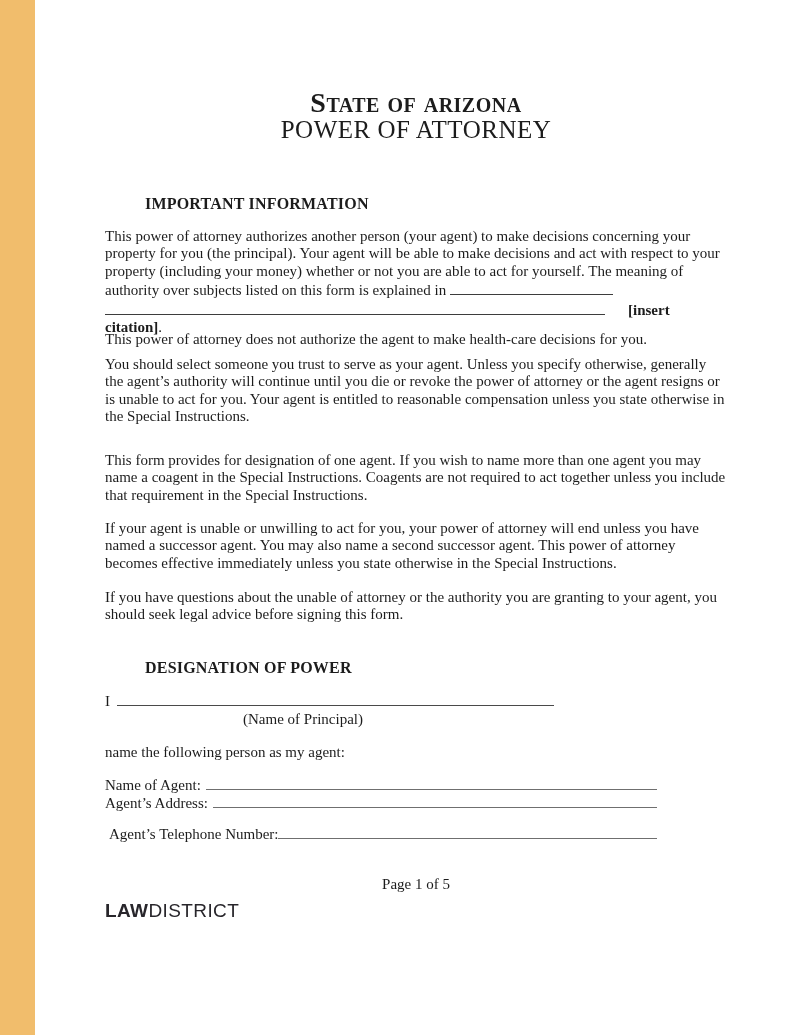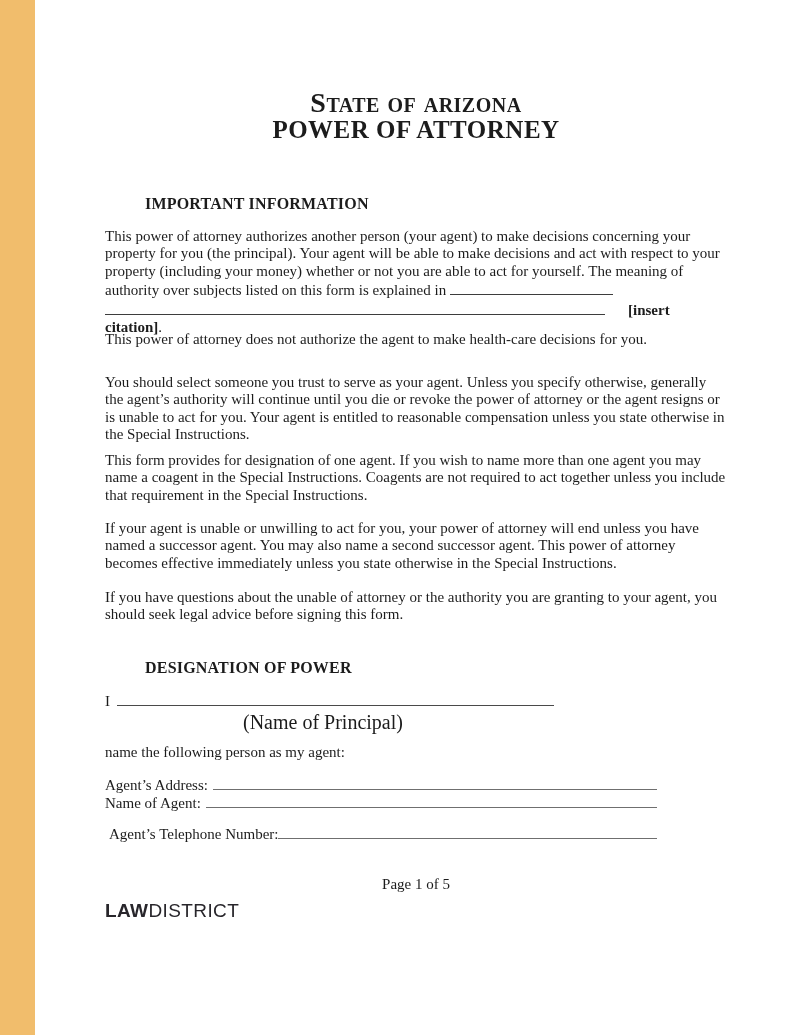--- a/index.html
+++ b/index.html
@@ -19,21 +19,21 @@
   .abs { position: absolute; left: 105px; width: 622px; }
 
   .titles { top: 90px; text-align: center; }
   .doc-subtitle {
     font-variant: small-caps;
     font-weight: bold;
     font-size: 28px; line-height: 26px;
     letter-spacing: 0.5px;
   }
   .doc-title {
-    font-weight: bold;
+    font-weight: normal;
     font-size: 25px; line-height: 28px;
     letter-spacing: 0.5px;
   }
 
   .sec-heading {
     font-weight: bold;
     font-size: 16px; line-height: 18px;
     letter-spacing: 0.2px;
     margin-left: 40px;
   }
@@ -46,21 +46,21 @@
   .uline {
     display: inline-block;
     height: 14px;
     border-bottom: 1px solid #3d3d3d;
     vertical-align: baseline;
   }
   .u-cit1 { width: 163px; margin-left: 4px; }
   .u-cit2 { width: 500px; margin-right: 6px; }
   .u-principal { width: 437px; margin-left: 7px; border-bottom-color: #4a4a4a; }
 
-  .caption { font-size: 20px; }
+  .caption { font-size: 15px; }
 
   .field-rows { top: 776px; }
   .frow {
     display: flex; align-items: baseline;
     width: 552px; height: 18px;
     font-size: 15px; line-height: 18px;
   }
   .fline {
     flex: 1 0 auto;
     height: 2px; margin-bottom: -2px;
@@ -90,43 +90,43 @@
   <div class="doc-subtitle">State of arizona</div>
   <div class="doc-title">POWER OF ATTORNEY</div>
 </div>
 
 <div class="abs sec-heading" style="top:195px">IMPORTANT INFORMATION</div>
 
 <p class="abs para" style="top:228px"><span>This power of attorney authorizes another person (your agent) to make decisions concerning your property for you (the principal). Your agent will be able to make decisions and act with respect to your property (including your money) whether or not you are able to act for yourself. The meaning of authority over subjects listed on this form is explained in</span><span class="uline u-cit1"></span><span class="uline u-cit2"></span><b>[insert citation]</b><span>.</span></p>
 
 <p class="abs para" style="top:331px">This power of attorney does not authorize the agent to make health-care decisions for you.</p>
 
-<p class="abs para" style="top:374px">You should select someone you trust to serve as your agent. Unless you specify otherwise, generally the agent’s authority will continue until you die or revoke the power of attorney or the agent resigns or is unable to act for you. Your agent is entitled to reasonable compensation unless you state otherwise in the Special Instructions.</p>
+<p class="abs para" style="top:356px">You should select someone you trust to serve as your agent. Unless you specify otherwise, generally the agent’s authority will continue until you die or revoke the power of attorney or the agent resigns or is unable to act for you. Your agent is entitled to reasonable compensation unless you state otherwise in the Special Instructions.</p>
 
 <p class="abs para" style="top:452px">This form provides for designation of one agent. If you wish to name more than one agent you may name a coagent in the Special Instructions. Coagents are not required to act together unless you include that requirement in the Special Instructions.</p>
 
 <p class="abs para" style="top:520px">If your agent is unable or unwilling to act for you, your power of attorney will end unless you have named a successor agent. You may also name a second successor agent. This power of attorney becomes effective immediately unless you state otherwise in the Special Instructions.</p>
 
 <p class="abs para" style="top:589px">If you have questions about the unable of attorney or the authority you are granting to your agent, you should seek legal advice before signing this form.</p>
 
 <div class="abs sec-heading" style="top:659px">DESIGNATION OF POWER</div>
 
 <p class="abs para" style="top:691px"><span>I</span><span class="uline u-principal"></span></p>
 
 <div class="abs caption" style="top:711px"><span style="margin-left:138px">(Name of Principal)</span></div>
 
 <p class="abs para" style="top:744px">name the following person as my agent:</p>
 
 <div class="abs field-rows">
   <div class="frow">
-    <span class="flabel">Agent’s Address:</span>
+    <span class="flabel">Name of Agent:</span>
     <span class="fline gap"></span>
   </div>
   <div class="frow">
-    <span class="flabel">Name of Agent:</span>
+    <span class="flabel">Agent’s Address:</span>
     <span class="fline gap"></span>
   </div>
   <div class="frow indent">
     <span class="flabel">Agent’s Telephone Number:</span>
     <span class="fline"></span>
   </div>
 </div>
 
 <div class="abs footer-logo"><span class="logo-bold">LAW</span><span class="logo-light">DISTRICT</span></div>
 

